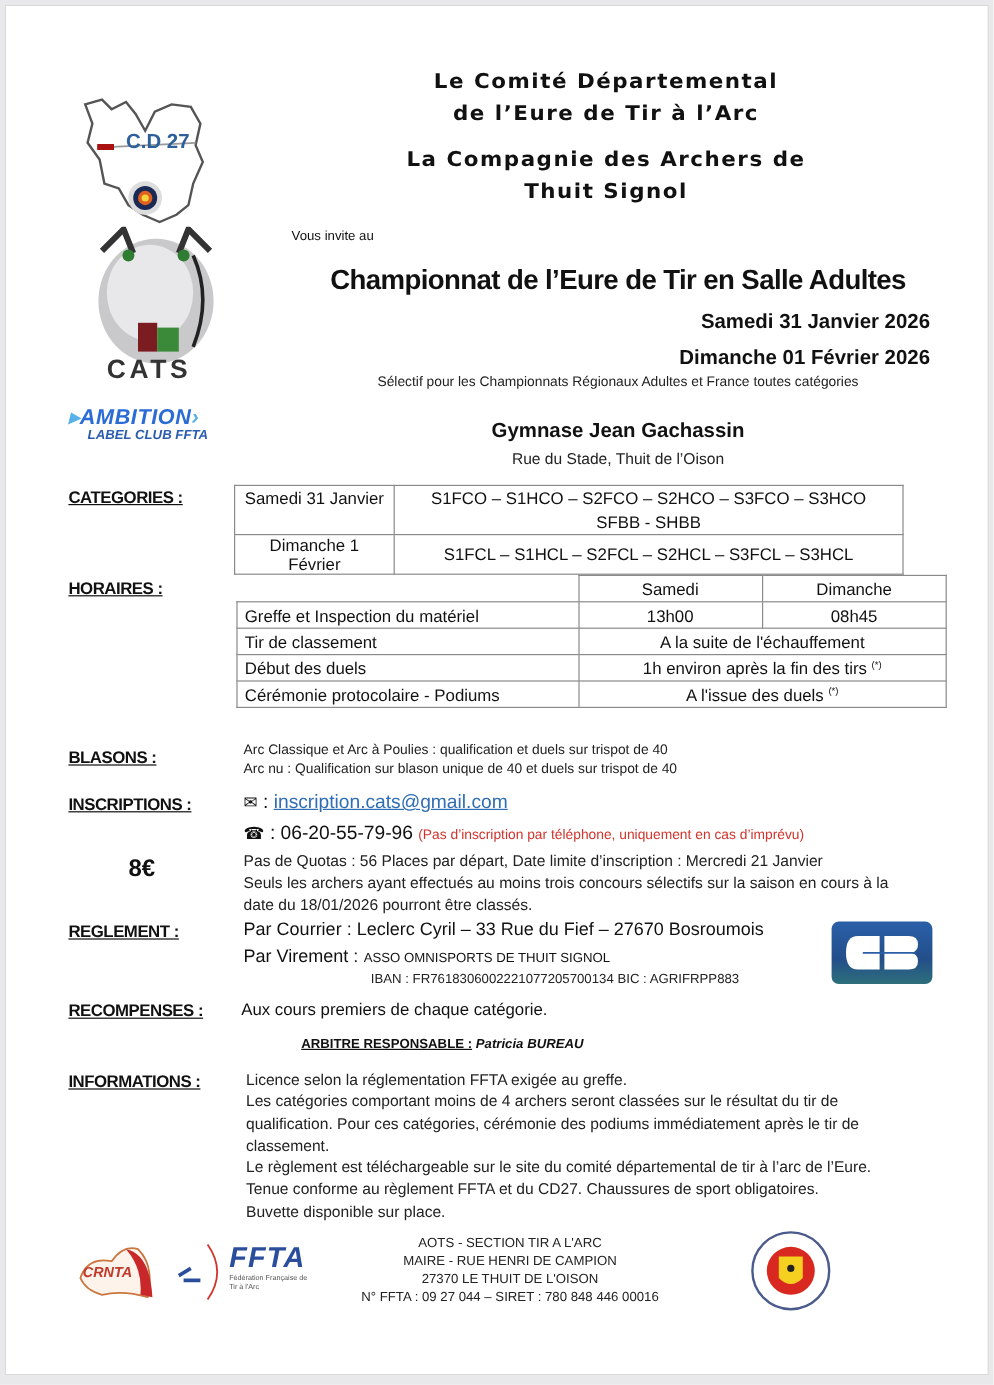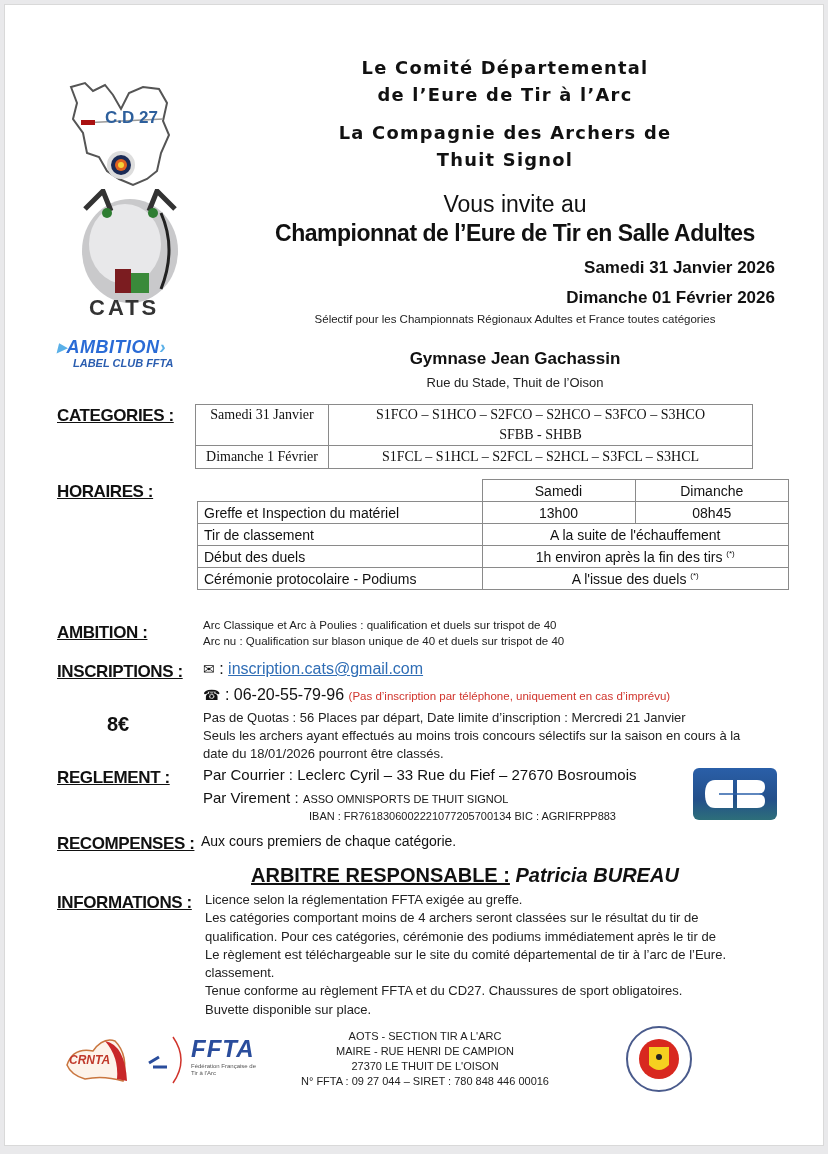--- a/index.html
+++ b/index.html
@@ -8,32 +8,32 @@
     font-family:"Liberation Sans", sans-serif; color:#111;
   }
   .page {
     position:absolute; left:4px; top:4px; width:818px; height:1140px; background:#fff;
     border:1px solid #d9d9d9;
   }
   .abs { position:absolute; }
 
   
   .title-tech { font-family:"DejaVu Sans", sans-serif; font-weight:bold; font-size:17px; letter-spacing:1.2px; color:#111; text-align:center; width:560px; left:220px; transform:scaleX(1.05); }
-  .invite { left:250px; width:520px; text-align:center; font-size:23px; }
+  .invite { left:238px; width:520px; text-align:left; font-size:11px; }
   .champ { left:230px; width:560px; text-align:center; font-size:23px; font-weight:bold; letter-spacing:-0.5px; }
   .date { left:250px; width:520px; text-align:right; font-size:17px; font-weight:bold; }
   .selectif { left:230px; width:560px; text-align:center; font-size:11.5px; color:#222; }
   .gym { left:250px; width:520px; text-align:center; font-size:17px; font-weight:bold; }
   .addr { left:250px; width:520px; text-align:center; font-size:13px; color:#222; }
 
-  .label { font-weight:bold; font-size:17px; text-decoration:underline; left:52px; letter-spacing:-0.4px; }
+  .label { font-weight:bold; font-size:14px; text-decoration:underline; left:52px; letter-spacing:-0.4px; }
 
   table { border-collapse:collapse; font-size:14px; }
   td { border:1px solid #8a8a8a; padding:0 6px; height:22px; }
-  .cat-table { position:absolute; left:190px; top:399px; width:558px;font-family:Liberation Serif, serif; }
+  .cat-table { position:absolute; left:190px; top:399px; width:558px; }
   .cat-table td.day { width:120px; text-align:center; }
   .cat-table td.list { text-align:center; line-height:20px; }
   .hor-table { position:absolute; left:192px; top:474px; width:592px; }
   .hor-table td { height:21px; }
   .hor-table td.c { text-align:center;margin-top:47px; }
   .hor-table td.blank { border:none; }
   sup { font-size:8px; }
 
   .small { font-size:11.5px; color:#222; }
   .body13 { font-size:13px; color:#222; }
@@ -129,21 +129,21 @@
       <td>Début des duels</td>
       <td class="c" colspan="2"><span>1h environ après la fin des tirs</span> <sup>(*)</sup></td>
     </tr>
     <tr>
       <td>Cérémonie protocolaire - Podiums</td>
       <td class="c" colspan="2"><span>A l'issue des duels</span> <sup>(*)</sup></td>
     </tr>
   </tbody>
     </table>
 
-  <div class="abs label" style="top:618px">AMBITION :</div>
+  <div class="abs label" style="top:618px">BLASONS :</div>
   <div class="abs small" style="left:198px;top:614px">Arc Classique et Arc à Poulies : qualification et duels sur trispot de 40</div>
   <div class="abs small" style="left:198px;top:630px">Arc nu : Qualification sur blason unique de 40 et duels sur trispot de 40</div>
 
   <div class="abs label" style="top:657px">INSCRIPTIONS :</div>
   <div class="abs" style="left:198px;top:655px;font-size:16px">
     <span style="font-size:14px">✉</span>
     <span>:</span>
     <span class="email">inscription.cats@gmail.com</span>
   </div>
   <div class="abs" style="left:198px;top:681px">
@@ -168,32 +168,32 @@
     <svg width="84" height="52" viewBox="0 0 84 52">
       <path d="M40,12 L22,12 Q12,12 12,26 Q12,40 22,40 L40,40 Z" fill="#fff"></path>
       <path d="M44,12 L64,12 Q72,12 72,19 Q72,25 66,26 Q72,27 72,33 Q72,40 64,40 L44,40 Z" fill="#fff"></path>
       <line x1="26" y1="26" x2="70" y2="26" stroke="#2a5fa8" stroke-width="1.5"></line>
     </svg>
   </div>
 
   <div class="abs label" style="top:829px">RECOMPENSES :</div>
   <div class="abs" style="left:196px;top:828px;font-size:14px">Aux cours premiers de chaque catégorie.</div>
 
-  <div class="abs" style="left:246px;top:859px;font-size:20px">
+  <div class="abs" style="left:246px;top:859px;font-size:11px">
     <span style="font-weight:bold;text-decoration:underline">ARBITRE RESPONSABLE :</span>
     <span style="font-weight:bold;font-style:italic">Patricia BUREAU</span>
   </div>
 
   <div class="abs label" style="top:888px">INFORMATIONS :</div>
   <div class="abs body13" style="left:200px;top:886px;width:572px;line-height:18.3px;text-align:justify">
     <div>Licence selon la réglementation FFTA exigée au greffe.</div>
     <div>Les catégories comportant moins de 4 archers seront classées sur le résultat du tir de</div>
     <div>qualification. Pour ces catégories, cérémonie des podiums immédiatement après le tir de</div>
+    <div>classement.</div>
     <div>Le règlement est téléchargeable sur le site du comité départemental de tir à l’arc de l’Eure.</div>
-    <div>classement.</div>
     <div>Tenue conforme au règlement FFTA et du CD27. Chaussures de sport obligatoires.</div>
     <div>Buvette disponible sur place.</div>
   </div>
 
   <div class="abs" style="left:58px;top:1030px;width:70px;height:50px">
     <svg width="70" height="50" viewBox="0 0 70 50">
       <path d="M4,30 Q10,12 30,16 Q40,2 52,6 Q66,20 60,46 Q40,40 22,44 Q8,40 4,30 Z" fill="#fdf3ea" stroke="#c9763f" stroke-width="1.5"></path>
       <path d="M42,6 Q62,10 64,46 L54,44 Q56,22 42,6 Z" fill="#c8282a"></path>
     </svg>
     <span class="abs" style="left:6px;top:18px;font-size:12px;font-style:italic;font-weight:bold;color:#c0392b">CRNTA</span>

